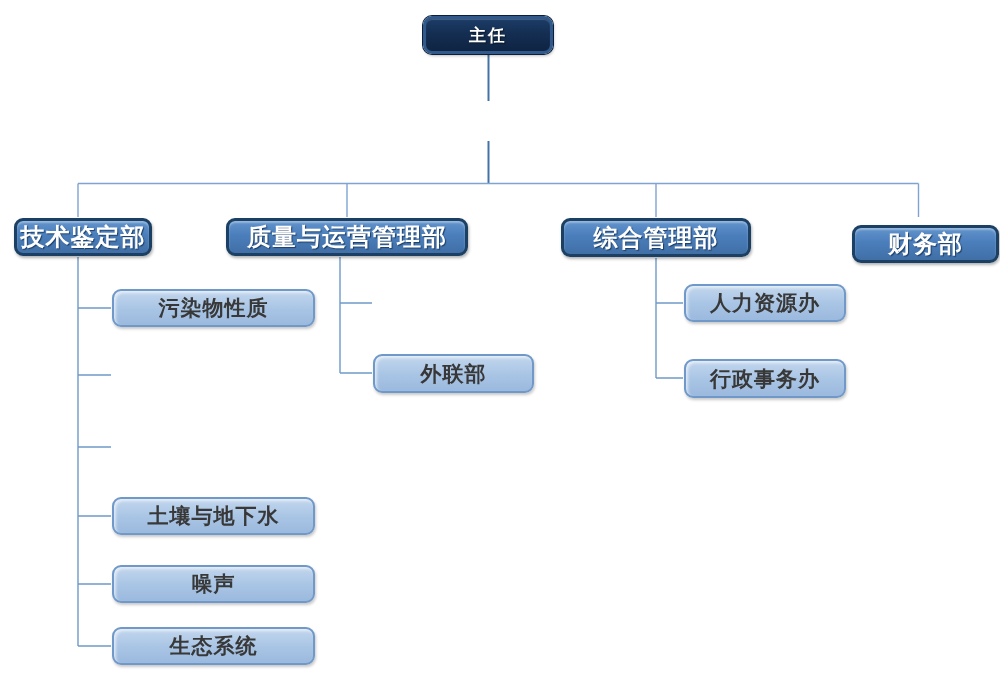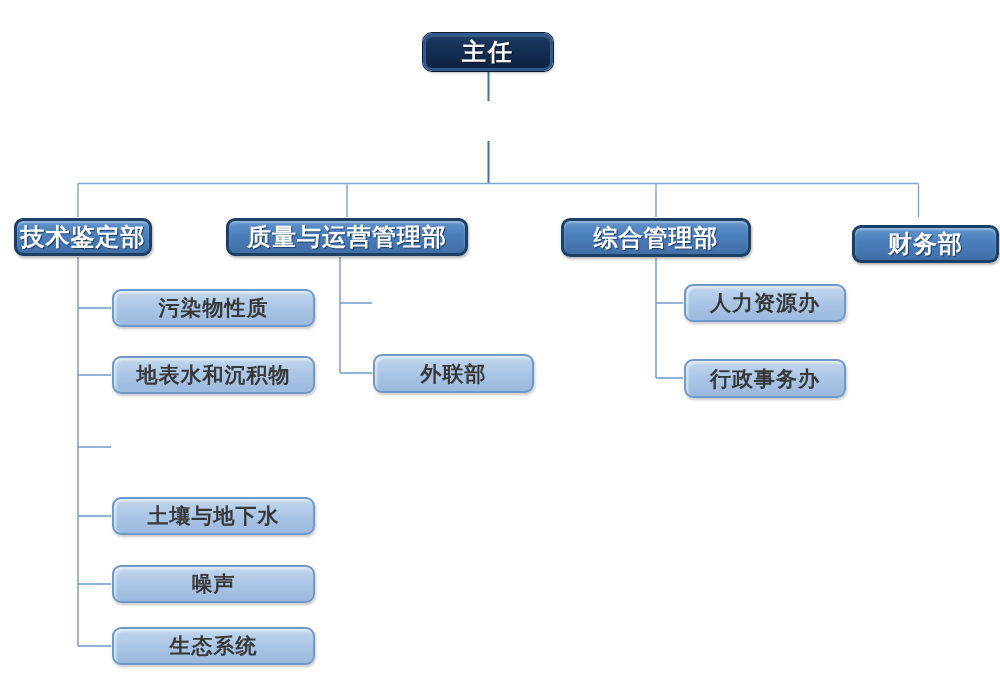--- a/index.html
+++ b/index.html
@@ -24,25 +24,24 @@
     box-sizing: border-box;
     border-radius: 9px;
     font-weight: bold;
     white-space: nowrap;
     letter-spacing: 1px;
   }
   .lv1 {
     background: linear-gradient(180deg, #1c3c66 0%, var(--lv1-fill, #142E52) 45%, #0f2443 100%);
     border: 3px solid var(--lv1-border, #31598C);
     color: #ffffff;
-    font-size: 24px;
+    font-size: 17px;
     letter-spacing: 2px;
     box-shadow: 0 0 0 1px #0c1e39, inset 0 1px 1px rgba(255,255,255,.18), 1px 2px 3px rgba(0,0,0,.25);
     text-shadow: 1px 1px 1px rgba(0,0,0,.55);
-    margin-top: 17px;
   }
   .lv2 {
     background: linear-gradient(180deg, #6293cc 0%, var(--lv2-fill, #4A7EBB) 45%, #416fa6 100%);
     border: 3px solid var(--lv2-border, #1C4063);
     color: #ffffff;
     font-size: 24px;
     box-shadow: inset 0 2px 2px rgba(255,255,255,.35), 1px 2px 3px rgba(0,0,0,.30);
     text-shadow: 1px 1px 1px rgba(23,55,94,.9);
   }
   .lv3 {
@@ -68,21 +67,20 @@
   </svg>
 
   <div class="node lv1" style="left:423px; top:16px;  width:130px; height:38px">主任</div>
 
   <div class="node lv2" style="left:14px;  top:218px; width:138px; height:38px">技术鉴定部</div>
   <div class="node lv2" style="left:226px; top:218px; width:242px; height:38px">质量与运营管理部</div>
   <div class="node lv2" style="left:561px; top:218px; width:190px; height:39px">综合管理部</div>
   <div class="node lv2" style="left:852px; top:225px; width:147px; height:38px">财务部</div>
 
   <div class="node lv3" style="left:112px; top:289px; width:203px; height:38px">污染物性质</div>
-  <div class="node lv3" style="left:112px; top:356px; width:203px; height:38px">地表水和沉积物</div>
   <div class="node lv3" style="left:112px; top:497px; width:203px; height:38px">土壤与地下水</div>
   <div class="node lv3" style="left:112px; top:565px; width:203px; height:38px">噪声</div>
   <div class="node lv3" style="left:112px; top:627px; width:203px; height:38px">生态系统</div>
 
   <div class="node lv3" style="left:373px; top:354px; width:161px; height:39px">外联部</div>
 
   <div class="node lv3" style="left:684px; top:284px; width:162px; height:38px">人力资源办</div>
   <div class="node lv3" style="left:684px; top:359px; width:162px; height:39px">行政事务办</div>
 
 </div>

